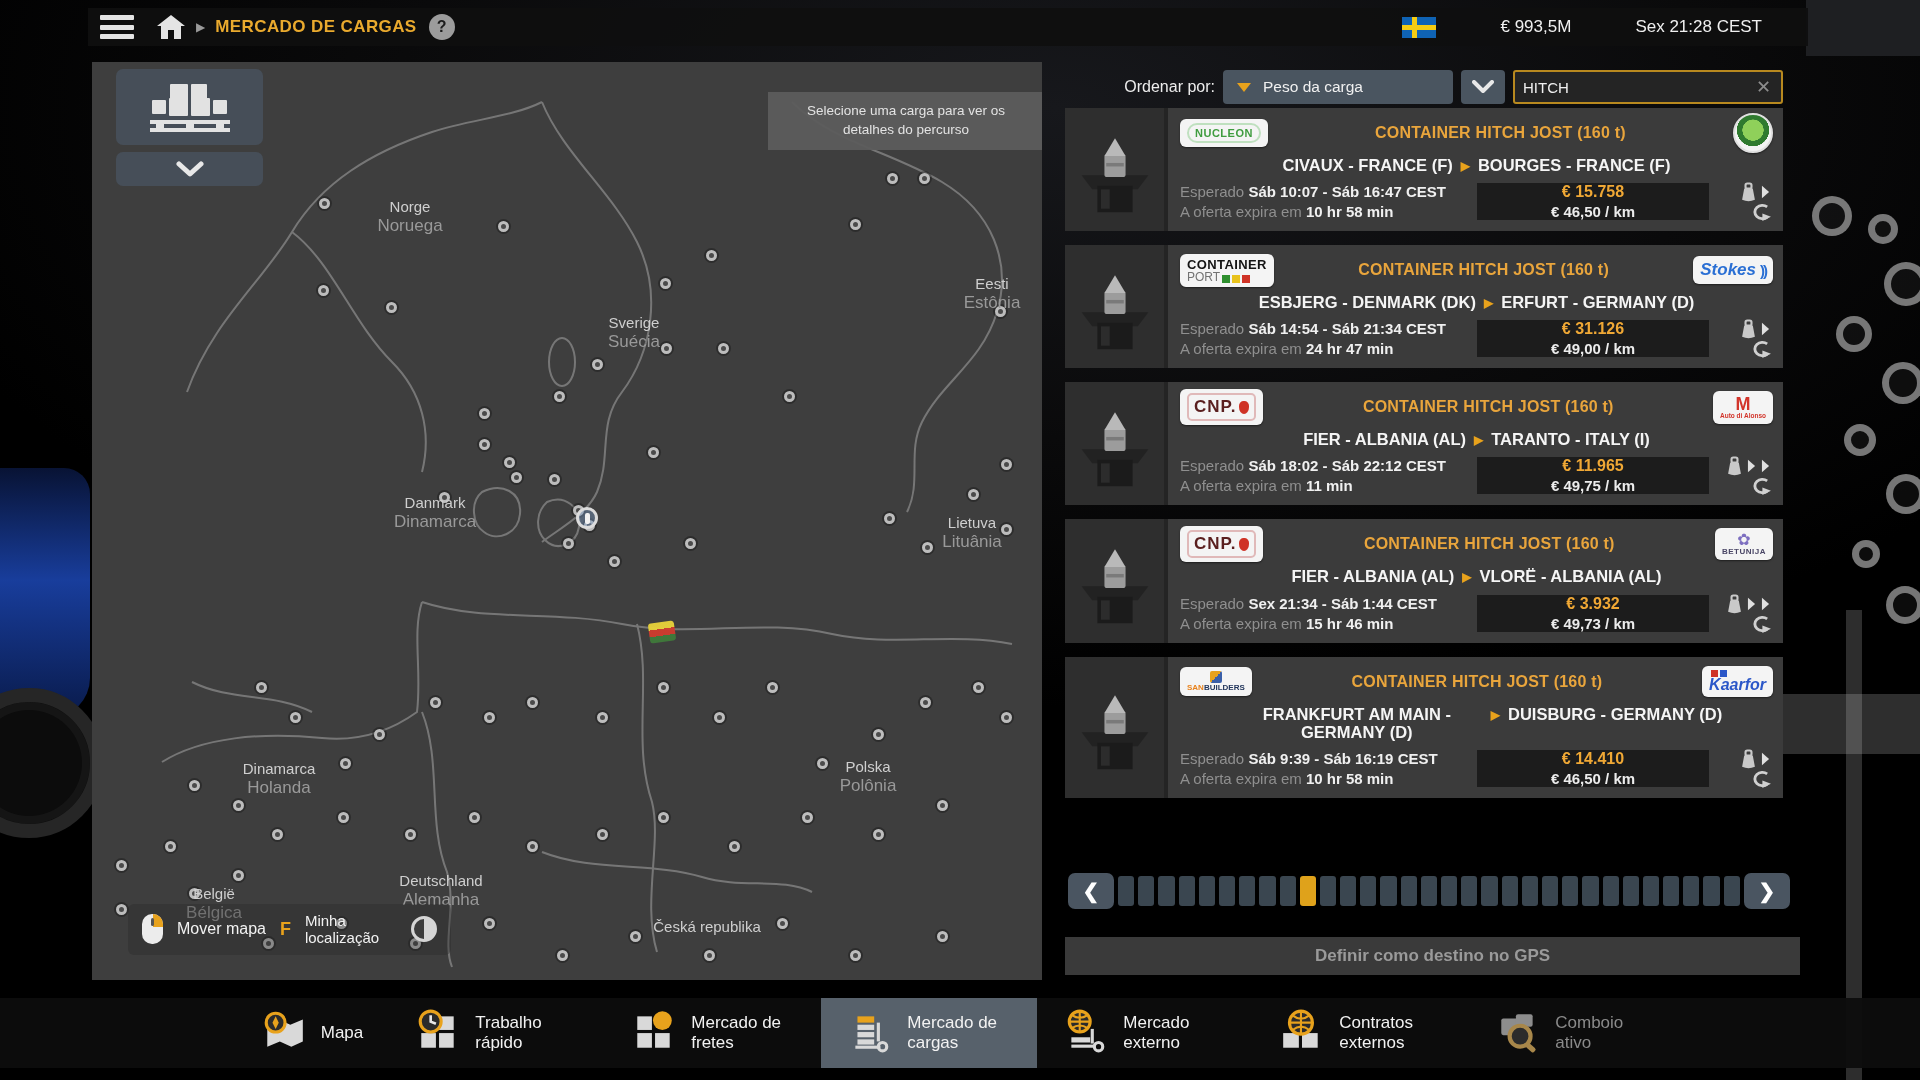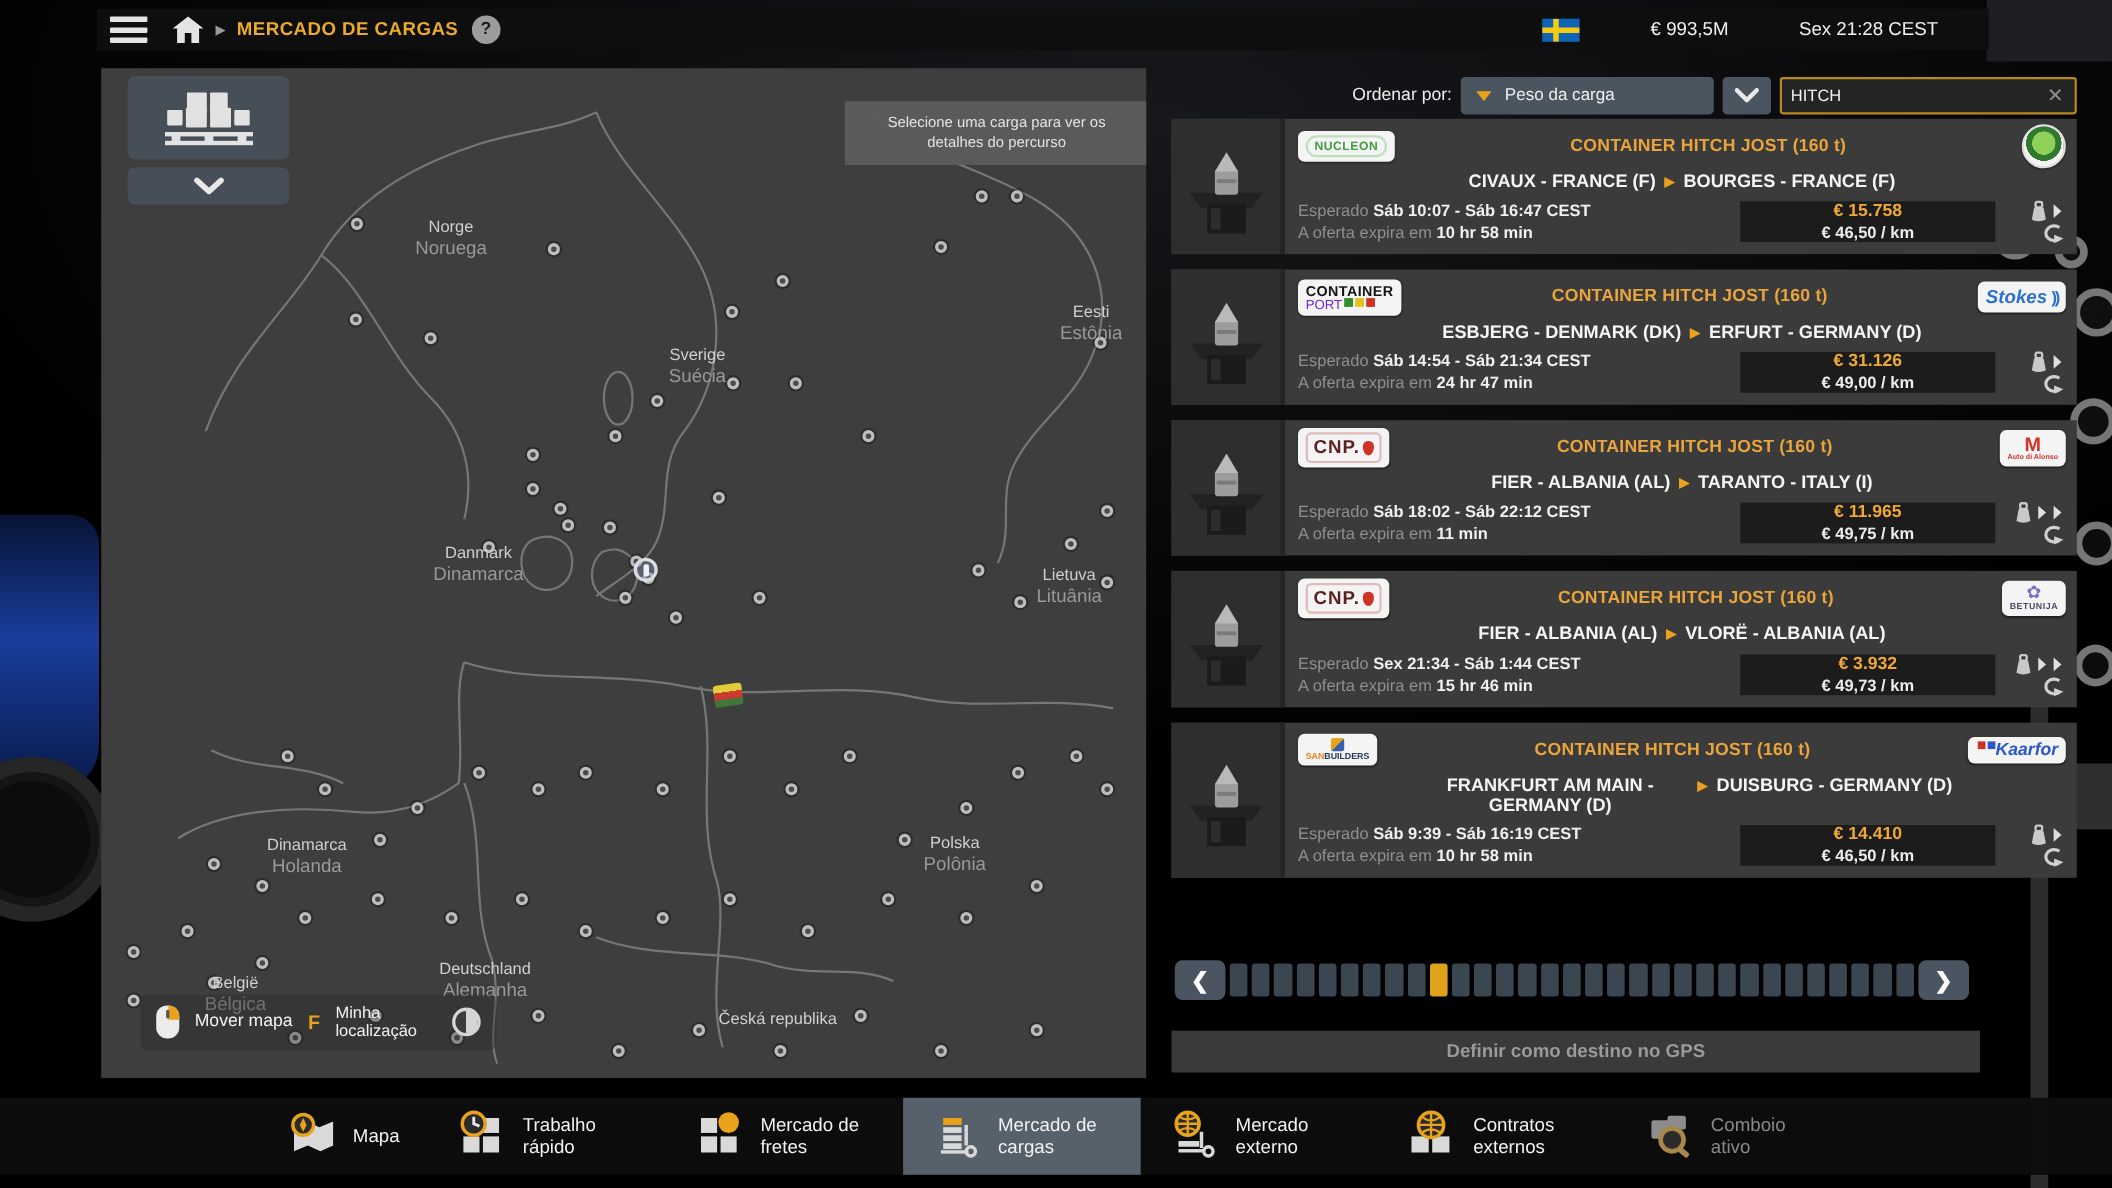--- a/index.html
+++ b/index.html
@@ -58,21 +58,21 @@
   .mouse-icon { width:21px; height:30px; background:#ececec; border-radius:10px; position:relative; }
   .mouse-icon::before { content:''; position:absolute; right:0; top:0; width:10px; height:13px; background:#e8a21c; border-radius:0 10px 0 0; }
   .mouse-icon::after { content:''; position:absolute; left:9px; top:4px; width:3px; height:8px; background:#555; border-radius:2px; }
   .hint-text { color:#f2f2f2; font-size:16px; }
   .key-f { color:#e8a21c; font-weight:bold; font-size:18px; }
   .hint-small { color:#f2f2f2; font-size:15px; width:92px; line-height:1.15; }
   .contrast-icon { width:26px; height:26px; border-radius:50%; border:3px solid #d5d5d5;
      background:linear-gradient(90deg,#3c3c3c 50%,#d5d5d5 50%); }
 
   
-  .right-panel { position:absolute; left:1065px; top:70px; width:823px; }
+  .right-panel { position:absolute; left:1065px; top:70px; width:718px; }
   .sortbar { display:flex; align-items:center; height:34px; gap:8px; }
   .sort-label { margin-left:auto; color:#ededed; font-size:16px; }
   .sort-dd { width:230px; height:34px; background:#4a5560; border-radius:4px; display:flex; align-items:center;
      gap:12px; padding:0 14px; cursor:pointer; }
   .sort-dd .tri { width:0; height:0; border-left:7px solid transparent; border-right:7px solid transparent; border-top:9px solid #e8a21c; }
   .sort-dd .val { color:#f0f0f0; font-size:15.5px; }
   .dd-btn { width:44px; height:34px; background:#4a5560; border-radius:4px; display:flex; align-items:center; justify-content:center; cursor:pointer; }
   .search-wrap { width:270px; height:34px; background:#242424; border:2px solid #b8891f; border-radius:3px;
      display:flex; align-items:center; padding:0 8px; }
   .search-wrap input { flex:1; background:transparent; border:0; outline:0; color:#f0f0f0; font-size:15px; font-family:inherit; }
@@ -100,38 +100,38 @@
   .ic-row { display:flex; align-items:center; gap:3px; }
 
   
   .logo { background:#f4f4f4; border-radius:6px; padding:4px 7px; display:flex; align-items:center; gap:4px;
      box-shadow:0 1px 2px rgba(0,0,0,.5); max-height:44px; }
   .lg-nucleon { color:#3f9c3f; font-weight:bold; font-size:11px; border:2px solid #bfe0bf; border-radius:12px; padding:2px 6px; letter-spacing:.5px; }
   .logo.frog { width:40px; height:40px; border-radius:50%; padding:0; justify-content:center;
      background:radial-gradient(circle at 50% 42%, #8fd05a 0 38%, #2f7a2f 39% 58%, #f4f4f4 59%); border:2px solid #e0e0e0; }
   .lg-cp { display:flex; flex-direction:column; line-height:1; }
   .lg-cp b { color:#141414; font-size:13px; letter-spacing:.4px; }
-  .lg-cp i { color:#6d28d9; font-size:12px; font-style:normal; display:flex; align-items:flex-start; gap:2px; }
+  .lg-cp i { color:#737373; font-size:12px; font-style:normal; display:flex; align-items:flex-end; gap:2px; }
   .lg-cp u { width:8px; height:8px; display:inline-block; text-decoration:none; }
   .lg-stokes { color:#2a6fd4; font-weight:bold; font-style:italic; font-size:17px; }
   .lg-swoosh { color:#2a6fd4; font-weight:bold; font-size:15px; letter-spacing:-2px; }
   .lg-cnp { color:#5a1f1f; font-weight:bold; font-size:17px; letter-spacing:1px; border:2px solid #e0b9b9; border-radius:5px; padding:2px 5px; display:flex; align-items:center; gap:3px; }
   .drop { width:10px; height:13px; background:#cf3326; border-radius:50% 50% 55% 55%/40% 40% 60% 60%; }
   .lg-alonso { display:flex; flex-direction:column; align-items:center; line-height:1; }
   .lg-alonso b { color:#d2342a; font-size:18px; }
   .lg-alonso small { color:#d2342a; font-size:6.5px; font-weight:bold; }
   .lg-bet { display:flex; flex-direction:column; align-items:center; line-height:1; }
   .lg-bet .fl { color:#7d6fc0; font-size:16px; }
   .lg-bet small { color:#4a4666; font-size:8px; font-weight:bold; letter-spacing:.5px; }
   .lg-san { display:flex; flex-direction:column; align-items:center; line-height:1; gap:1px; }
   .lg-san .cube { width:12px; height:12px; background:linear-gradient(135deg,#e8a21c 50%,#3a5fa8 50%); border-radius:2px; }
   .lg-san small { font-size:8px; font-weight:bold; }
   .lg-san small em { color:#e8821c; font-style:normal; }
   .lg-san small b { color:#23365c; }
-  .lg-kaar { display:flex; flex-direction:row; line-height:1; }
+  .lg-kaar { display:flex; flex-direction:column; line-height:1; }
   .lg-kaar .sq { display:flex; gap:2px; margin-left:2px; }
   .lg-kaar .sq i { width:7px; height:7px; display:block; }
   .lg-kaar b { color:#2b57c8; font-style:italic; font-size:16px; }
 
   
   .pagination { position:absolute; left:1068px; top:873px; width:722px; height:36px; display:flex; align-items:center; gap:4px; }
   .pg-btn { width:46px; height:36px; background:#4a5561; border-radius:7px; color:#fff; font-weight:bold; font-size:20px;
      display:flex; align-items:center; justify-content:center; cursor:pointer; flex:0 0 auto; }
   .pg-seg { flex:1; height:30px; background:#3a4650; border-radius:3px; cursor:pointer; }
   .pg-seg.active { background:#dfa21b; }

